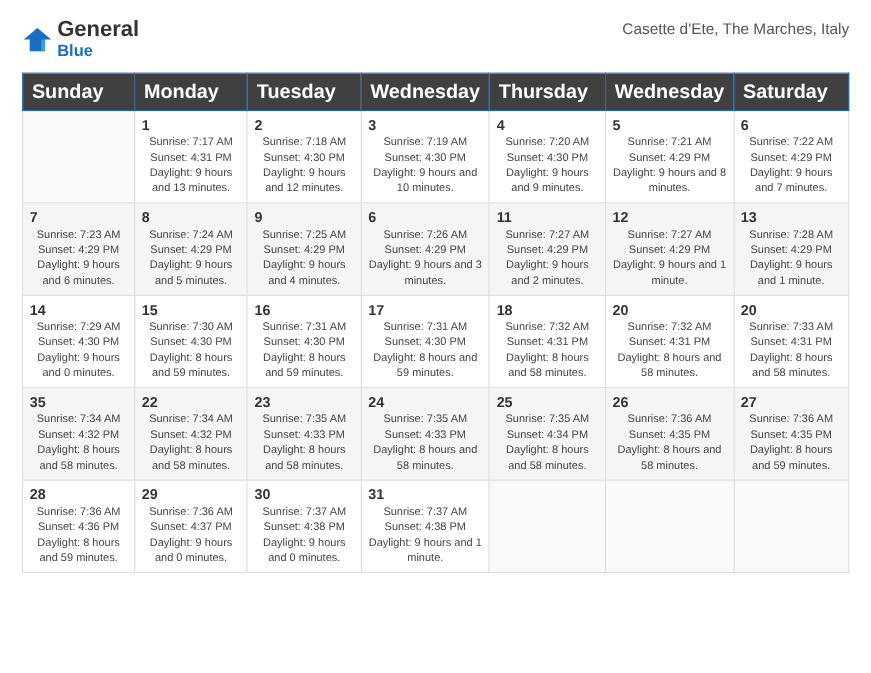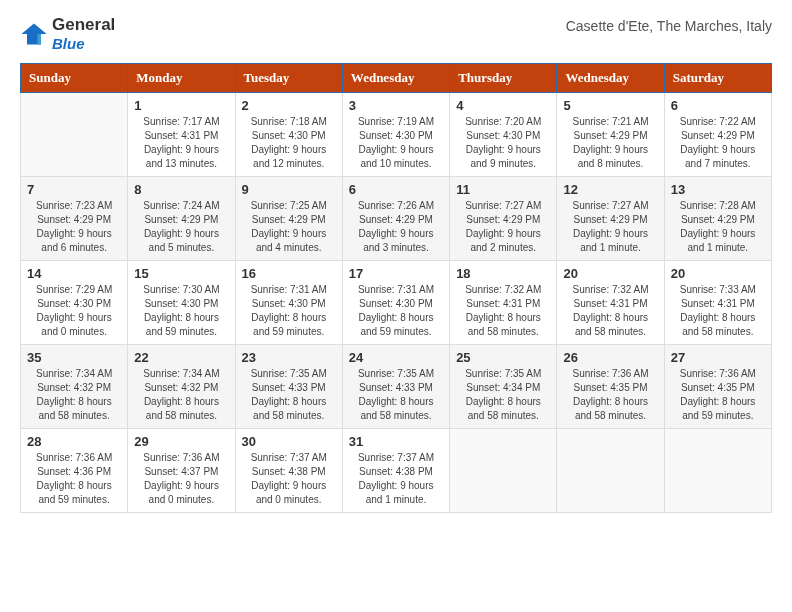--- a/index.html
+++ b/index.html
@@ -15,31 +15,30 @@
       align-items: flex-start;
       justify-content: space-between;
       margin-bottom: 10px;
     }
     .logo {
       display: flex;
       align-items: center;
       gap: 4px;
     }
     .logo-text-general {
-      font-size: 17px;
+      font-size: 20px;
       font-weight: bold;
       color: #333;
       line-height: 1.1;
     }
     .logo-text-blue {
       font-size: 15px;
       font-weight: bold;
       color: #1a6fc4;
       line-height: 1.1;
-      font-style: italic;
     }
     .logo-icon {
       width: 28px;
       height: 28px;
     }
     .title-block {
       text-align: right;
     }
     .main-title {
       font-size: 32px;
@@ -51,28 +50,27 @@
       font-size: 14px;
       color: #555;
       margin-top: 2px;
     }
     .calendar {
       width: 100%;
       border-collapse: collapse;
       border: 1px solid #ccc;
     }
     .calendar th {
-      background-color: #c2410c;
+      background-color: #404040;
       color: #fff;
-      font-size: 13px;
+      font-size: 18px;
       font-weight: bold;
       text-align: left;
       padding: 6px 8px;
       border: 1px solid #2d6aa8;
-      font-family: Liberation Serif, serif;
     }
     .calendar td {
       vertical-align: top;
       padding: 5px 6px;
       border: 1px solid #ddd;
       width: calc(100% / 7);
       min-height: 80px;
       font-size: 10.5px;
       color: #333;
       background: #fff;

